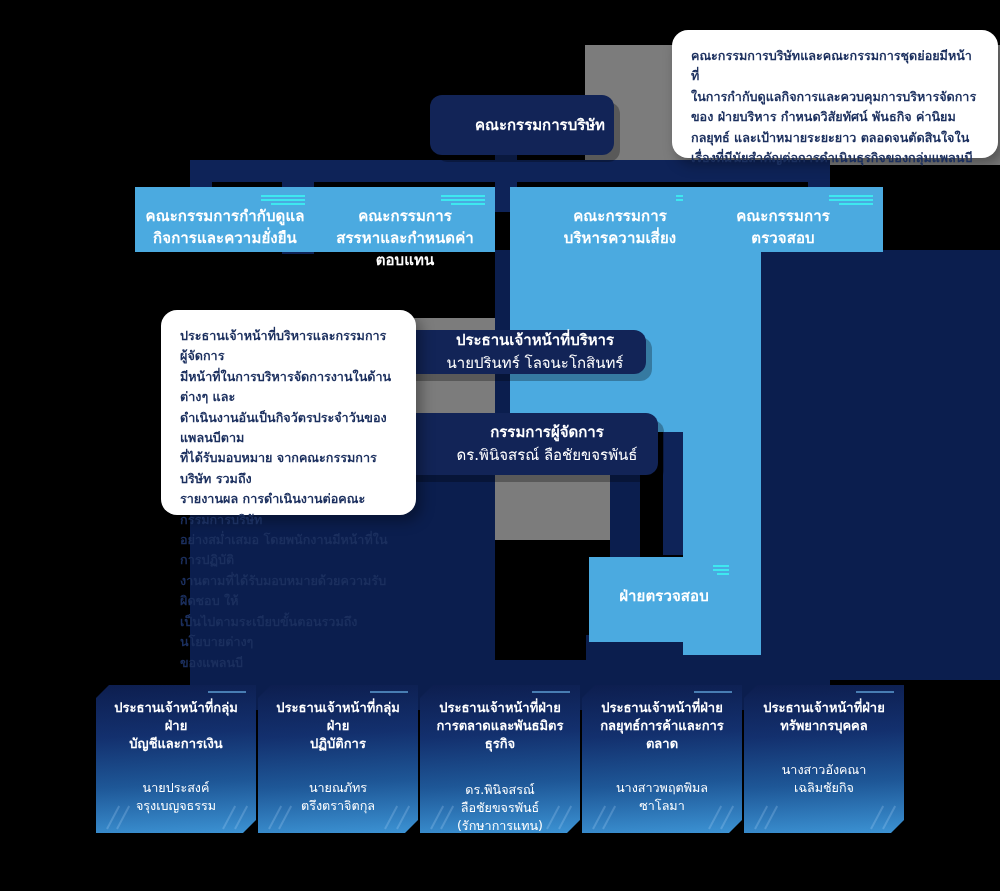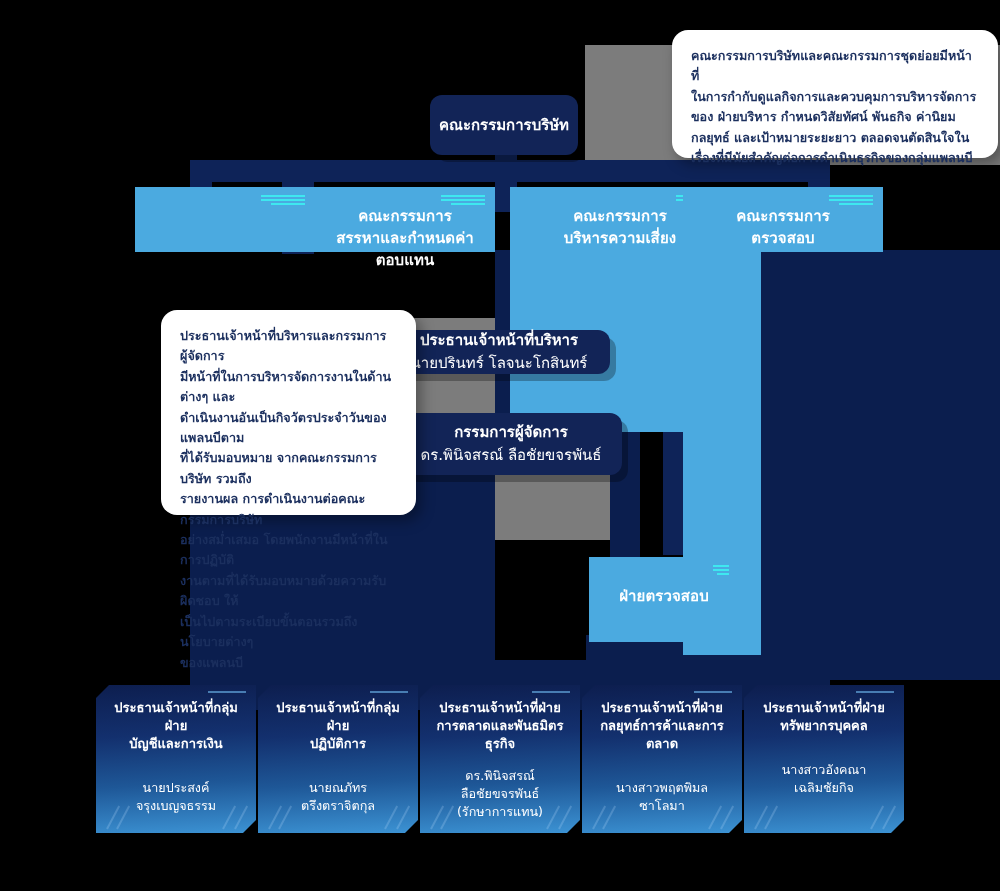--- a/index.html
+++ b/index.html
@@ -59,20 +59,21 @@
     position:absolute;
     background:#122457;
     border-radius:12px;
     color:#fff;
     display:flex;
     flex-direction:column;
     align-items:center;
     justify-content:center;
     text-align:center;
     box-shadow:6px 7px 0 rgba(0,0,0,.28);
+    padding-left:36px;
   }
   .pill .l1{font-size:15px;line-height:23px;font-weight:600;}
   .pill .l2{font-size:15px;line-height:23px;font-weight:500;}
 
   
   .tip{
     position:absolute;
     background:#ffffff;
     border-radius:16px;
     box-shadow:5px 6px 14px rgba(0,0,0,.35);
@@ -168,20 +169,22 @@
   <div class="navy-d" style="left:610px;top:405px;width:30px;height:165px;"></div>
   <div class="navy" style="left:663px;top:215px;width:22px;height:340px;"></div>
   <div class="navy-d" style="left:586px;top:635px;width:244px;height:30px;"></div>
 
   <div class="panel" style="left:135px;top:187px;width:180px;height:65px;">
     <span class="accent">
         <i></i>
         <i></i>
         <i></i>
       </span>
+    <div class="ptitle">คณะกรรมการกำกับดูแล
+กิจการและความยั่งยืน</div>
   </div>
 
   <div class="panel" style="left:315px;top:187px;width:180px;height:65px;">
     <span class="accent">
         <i></i>
         <i></i>
         <i></i>
       </span>
     <div class="ptitle">คณะกรรมการ
 สรรหาและกำหนดค่าตอบแทน</div>
@@ -283,21 +286,21 @@
   <div class="exec" style="left:420px;top:685px;">
     <span class="topline"></span>
     <span class="stripes">
       <span style="left:4px;"></span>
         <span style="left:14px;"></span>
         <span style="left:120px;"></span>
         <span style="left:132px;"></span>
     </span>
     <div class="role">ประธานเจ้าหน้าที่ฝ่าย
 การตลาดและพันธมิตรธุรกิจ</div>
-    <div class="person" style="margin-top:14px;">ดร.พินิจสรณ์
+    <div class="person" style="margin-top:28px;">ดร.พินิจสรณ์
 ลือชัยขจรพันธ์
 (รักษาการแทน)</div>
   </div>
 
   <div class="exec" style="left:582px;top:685px;">
     <span class="topline"></span>
     <span class="stripes">
       <span style="left:4px;"></span>
         <span style="left:14px;"></span>
         <span style="left:120px;"></span>

